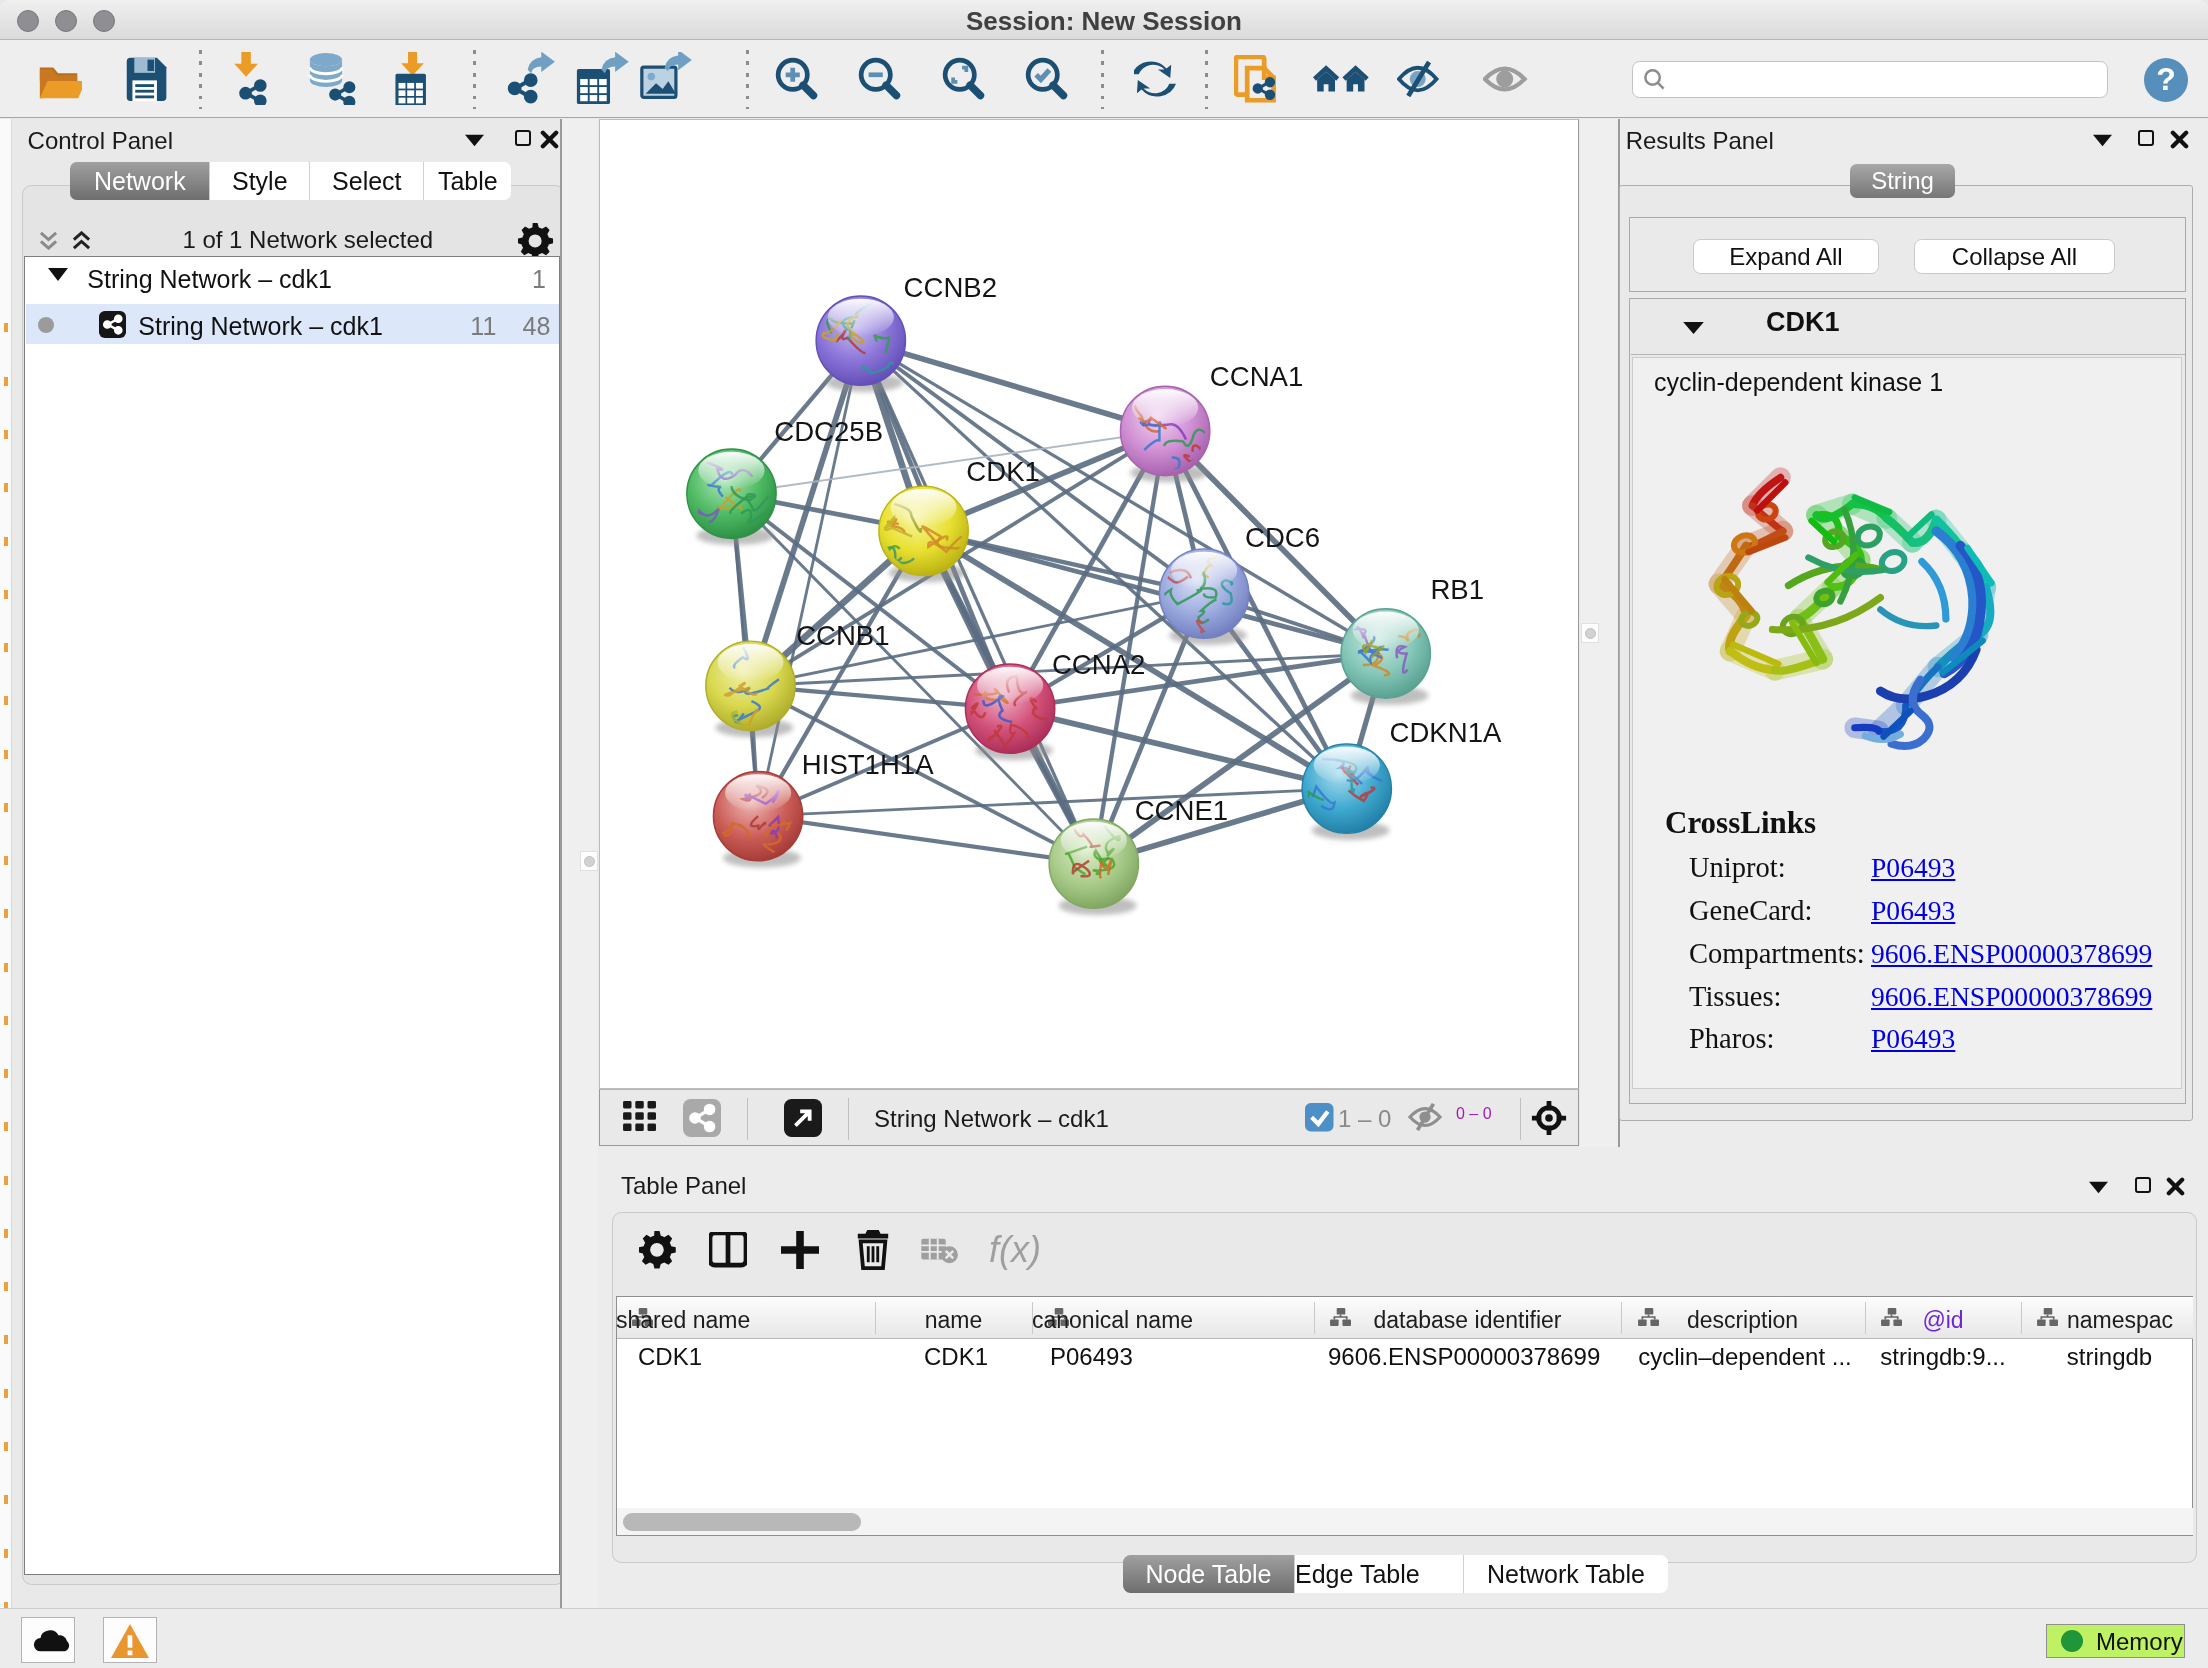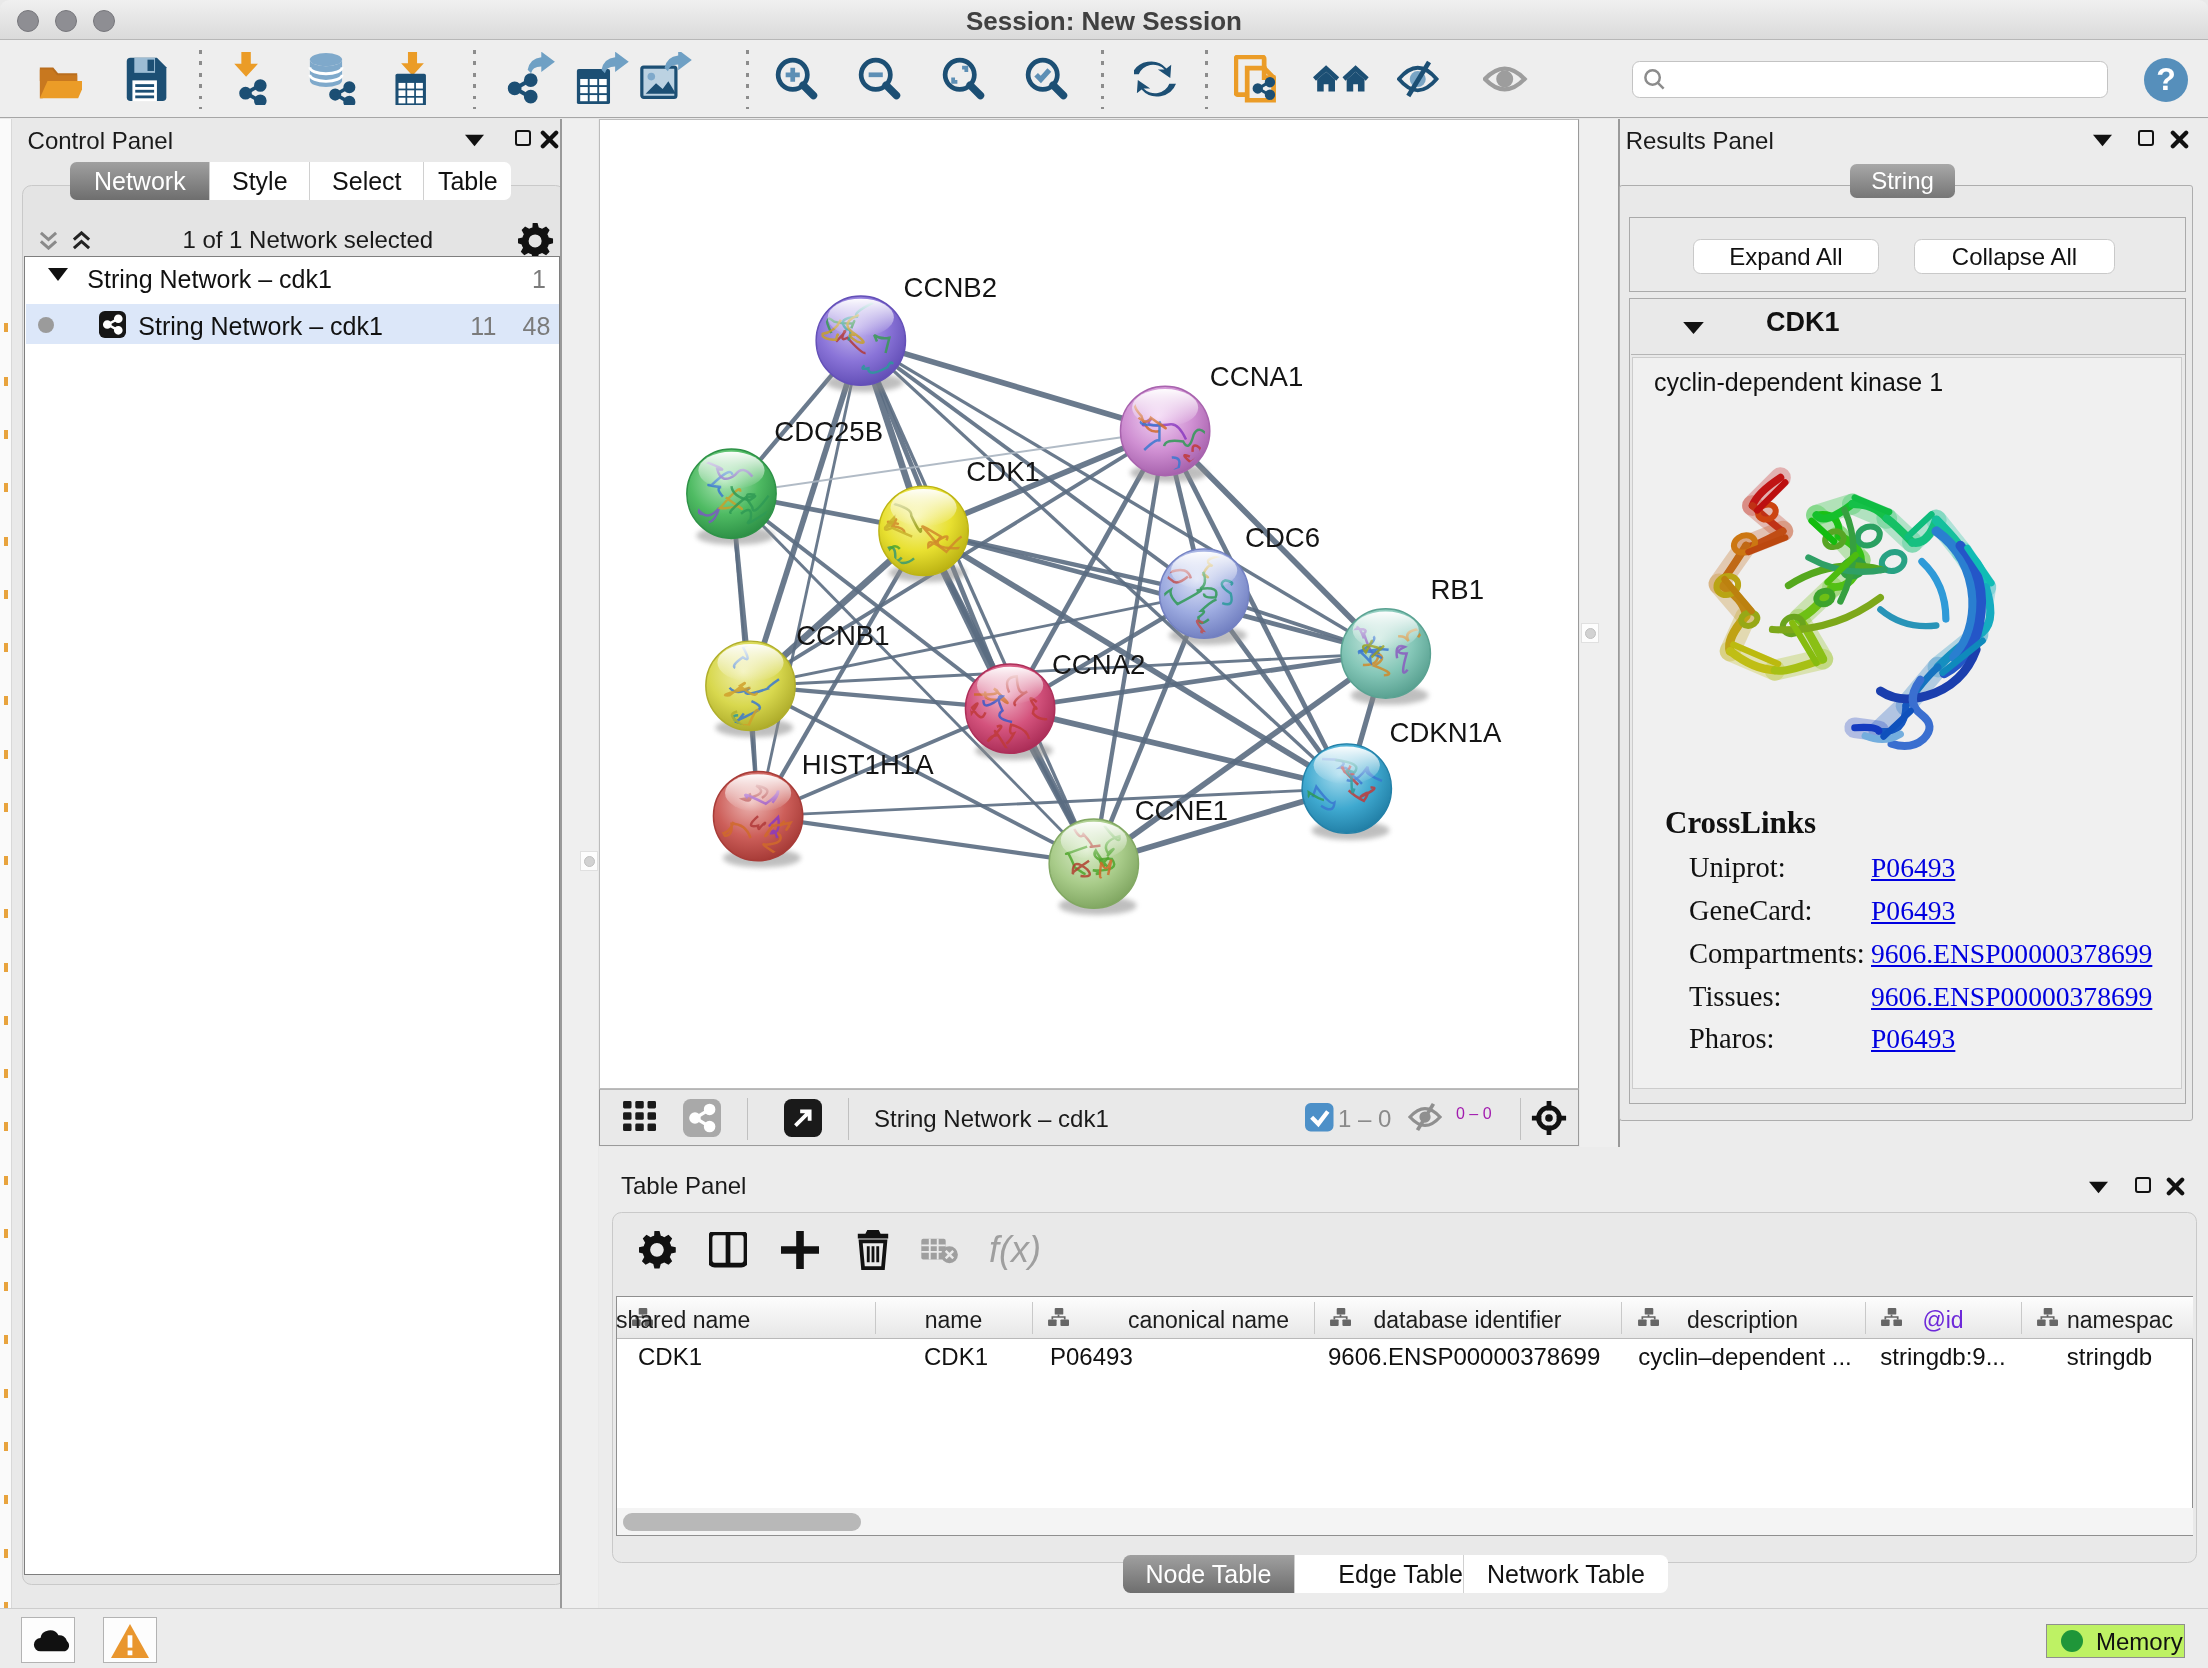--- a/index.html
+++ b/index.html
@@ -783,21 +783,21 @@
     <div class="abs" style="left:17px;top:160px;width:259px;text-align:left;font-size:23px;color:#1c1c1c">shared name</div>
     <div class="abs" style="left:276px;top:160px;width:157px;text-align:center;font-size:23px;color:#1c1c1c">name</div>
     <div class="abs" style="left:449px;top:160px"><svg width="22" height="20" viewBox="0 0 23 21" style="">
         <g fill="#666">
           <rect x="7" y="1" width="9" height="7" rx="1"></rect>
           <rect x="0" y="13" width="9" height="7" rx="1"></rect>
           <rect x="13" y="13" width="9" height="7" rx="1"></rect>
         </g>
         <path d="M11 8 v3 M4.5 13 v-2.5 h13 V13" stroke="#666" stroke-width="1.8" fill="none"></path>
       </svg></div>
-    <div class="abs" style="left:408px;top:160px;width:282px;text-align:right;font-size:23px;color:#1c1c1c">canonical name</div>
+    <div class="abs" style="left:433px;top:160px;width:282px;text-align:left;font-size:23px;color:#1c1c1c">canonical name</div>
     <div class="abs" style="left:731px;top:160px"><svg width="22" height="20" viewBox="0 0 23 21" style="">
         <g fill="#666">
           <rect x="7" y="1" width="9" height="7" rx="1"></rect>
           <rect x="0" y="13" width="9" height="7" rx="1"></rect>
           <rect x="13" y="13" width="9" height="7" rx="1"></rect>
         </g>
         <path d="M11 8 v3 M4.5 13 v-2.5 h13 V13" stroke="#666" stroke-width="1.8" fill="none"></path>
       </svg></div>
     <div class="abs" style="left:715px;top:160px;width:307px;text-align:center;font-size:23px;color:#1c1c1c">database identifier</div>
     <div class="abs" style="left:1039px;top:160px"><svg width="22" height="20" viewBox="0 0 23 21" style="">
@@ -833,21 +833,21 @@
       <span style="position:absolute;left:433px">P06493</span>
       <span style="position:absolute;left:711px">9606.ENSP00000378699</span>
       <span style="position:absolute;left:1009px;width:238px;text-align:center">cyclin–dependent ...</span>
       <span style="position:absolute;left:1250px;width:152px;text-align:center">stringdb:9...</span>
       <span style="position:absolute;left:1407px;width:171px;text-align:center">stringdb</span>
     </div>
     <div class="abs" style="left:18px;top:361px;width:1576px;height:27px;background:#f4f4f4"></div>
     <div class="abs" style="left:24px;top:366px;width:238px;height:18px;background:#b8b8b8;border-radius:9.5px"></div>
     <div class="abs" style="left:524px;top:408px;height:38px;display:flex;font-size:25px">
 <div style="width:171px;background:linear-gradient(#a0a0a0,#6e6e6e);color:#fff;border-radius:7.6px 0 0 7.6px;text-align:center;line-height:38px">Node Table</div>
-<div style="width:169px;background:#fff;color:#111;border-left:1px solid #d0d0d0;text-align:right;line-height:38px">Edge Table</div>
+<div style="width:169px;background:#fff;color:#111;border-left:1px solid #d0d0d0;text-align:left;line-height:38px">Edge Table</div>
 <div style="width:205px;background:#fff;color:#111;border-left:1px solid #d0d0d0;border-radius:0 7.6px 7.6px 0;text-align:center;line-height:38px">Network Table</div>
 </div>
   </div>
 <div class="abs" style="left:0;top:1608px;width:2208px;height:60px;background:#ececec;border-top:1px solid #cdcdcd">
     <div class="abs" style="left:21px;top:7.6px;width:54px;height:46px;background:#fdfdfd;border:1.9px solid #b3b3b3">
       <svg width="42" height="34" viewBox="0 0 44 36" style="position:absolute;left:5.7px;top:5.7px">
         <path d="M13 30 a7 7 0 0 1 0 -14 a10 9 0 0 1 19 -3 a8 8 0 0 1 9 6 a6.5 6.5 0 0 1 -2 11z" fill="#111"></path>
       </svg>
     </div>
     <div class="abs" style="left:103px;top:7.6px;width:54px;height:46px;background:#fdfdfd;border:1.9px solid #b3b3b3">

